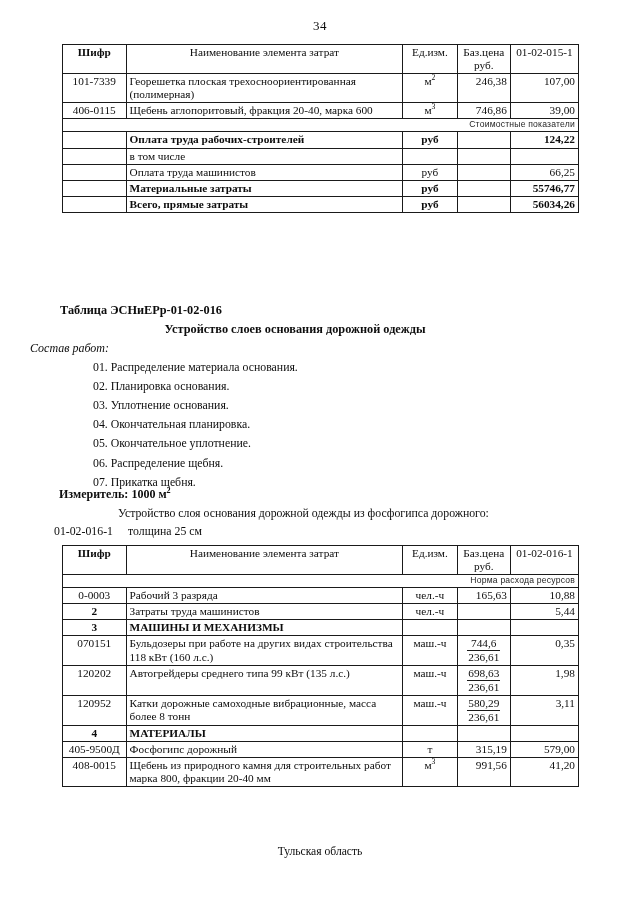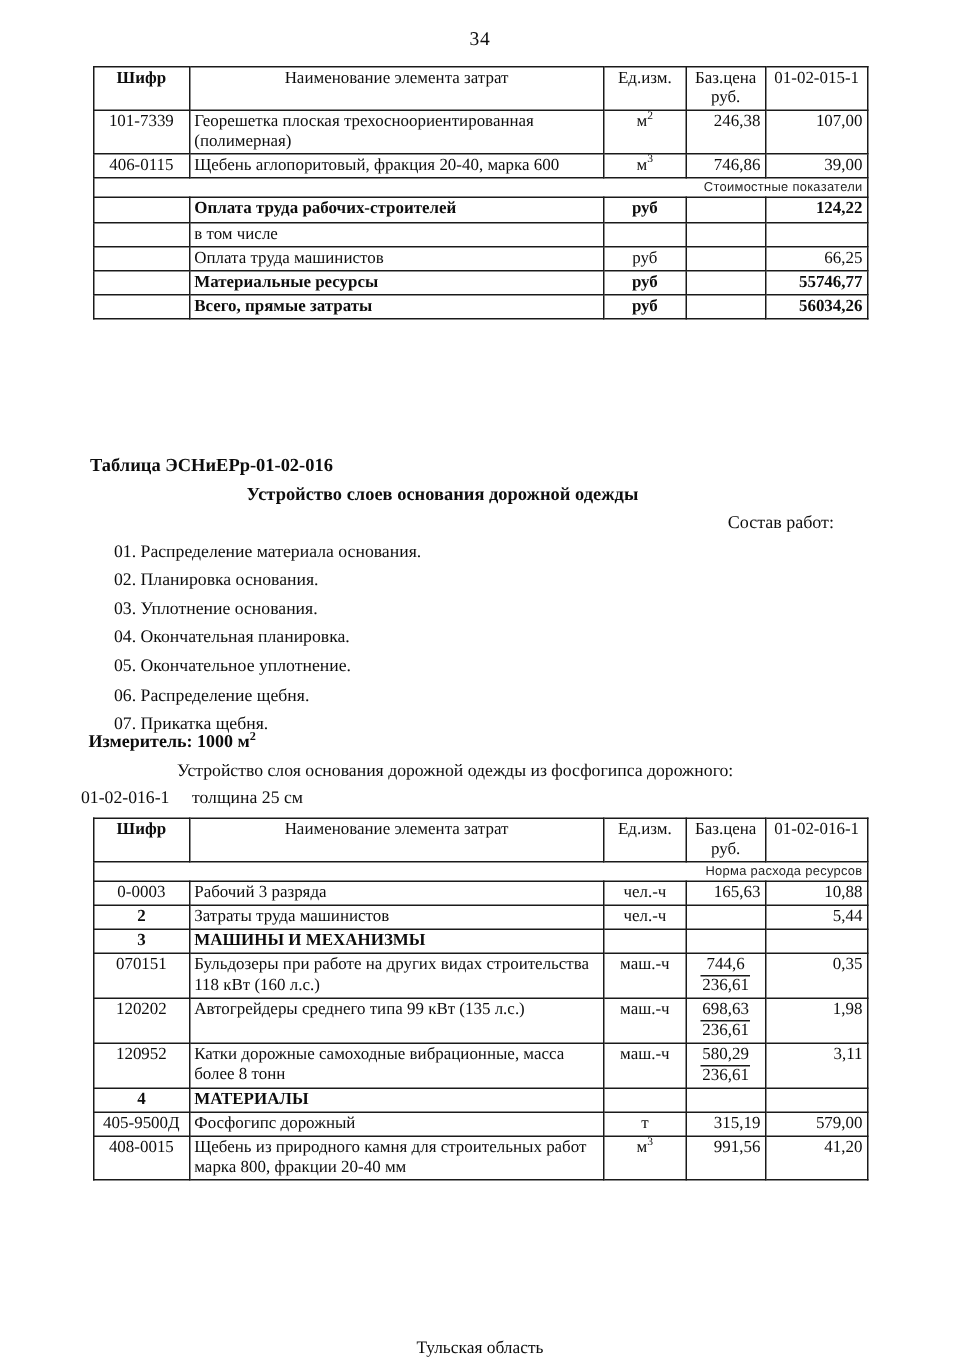--- a/index.html
+++ b/index.html
@@ -79,22 +79,24 @@
     font-size: 12.3px;
     padding-left: 60px;
   }
   .tbl-subtitle {
     font-weight: bold;
     font-size: 12.3px;
     text-align: center;
     padding-left: 34px;
   }
   .sostav {
+    font-style: italic;
     font-size: 12px;
-    text-align: right;
+    text-align: left;
+    padding-left: 30px;
   }
   ol.works { list-style: none; margin: 0; padding: 0; }
   ol.works li {
     font-size: 11.8px;
     padding-left: 76px;
     line-height: 1.62;
   }
   .izmeritel {
     font-weight: bold;
     font-size: 12px;
@@ -106,21 +108,20 @@
   }
   .code-line { font-size: 11.8px; padding-left: 54px; }
   .code-line .code { display: inline-block; width: 74px; }
 
   .footer {
     position: absolute;
     left: 0;
     width: 640px;
     text-align: center;
     font-size: 11.6px;
-    margin-top: 47px;
   }
 </style>
 </head>
 <body>
 
 <div class="page">
 
   <div class="page-number">34</div>
 
   <table class="doc" id="table1" style="left:62px; top:44px; width:517px;">
@@ -172,21 +173,21 @@
         </tr>
         <tr>
           <td class="c-code"></td>
           <td class="c-name">Оплата труда машинистов</td>
           <td class="c-unit">руб</td>
           <td class="c-price"></td>
           <td class="c-val">66,25</td>
         </tr>
         <tr>
           <td class="c-code"></td>
-          <td class="c-name bold">Материальные ресурсы</td>
+          <td class="c-name bold">Материальные затраты</td>
           <td class="c-unit bold">руб</td>
           <td class="c-price"></td>
           <td class="c-val bold">55746,77</td>
         </tr>
         <tr>
           <td class="c-code"></td>
           <td class="c-name bold">Всего, прямые затраты</td>
           <td class="c-unit bold">руб</td>
           <td class="c-price"></td>
           <td class="c-val bold">56034,26</td>
@@ -197,21 +198,21 @@
   <div class="block" style="top:303px;">
     <div class="tbl-title">Таблица  ЭСНиЕРр-01-02-016</div>
   </div>
   <div class="block" style="top:322px;">
     <div class="tbl-subtitle">Устройство слоев основания дорожной одежды</div>
   </div>
   <div class="block" style="top:341px;">
     <div class="sostav">Состав работ:</div>
   </div>
 
-  <div class="block" style="top:358px;">
+  <div class="block" style="top:358px;padding-left:17px;">
     <ol class="works" id="works-list">
         <li>01. Распределение материала основания.</li>
         <li>02. Планировка основания.</li>
         <li>03. Уплотнение основания.</li>
         <li>04. Окончательная планировка.</li>
         <li>05. Окончательное уплотнение.</li>
         <li>06. Распределение щебня.</li>
         <li>07. Прикатка щебня.</li>
       </ol>
   </div>

